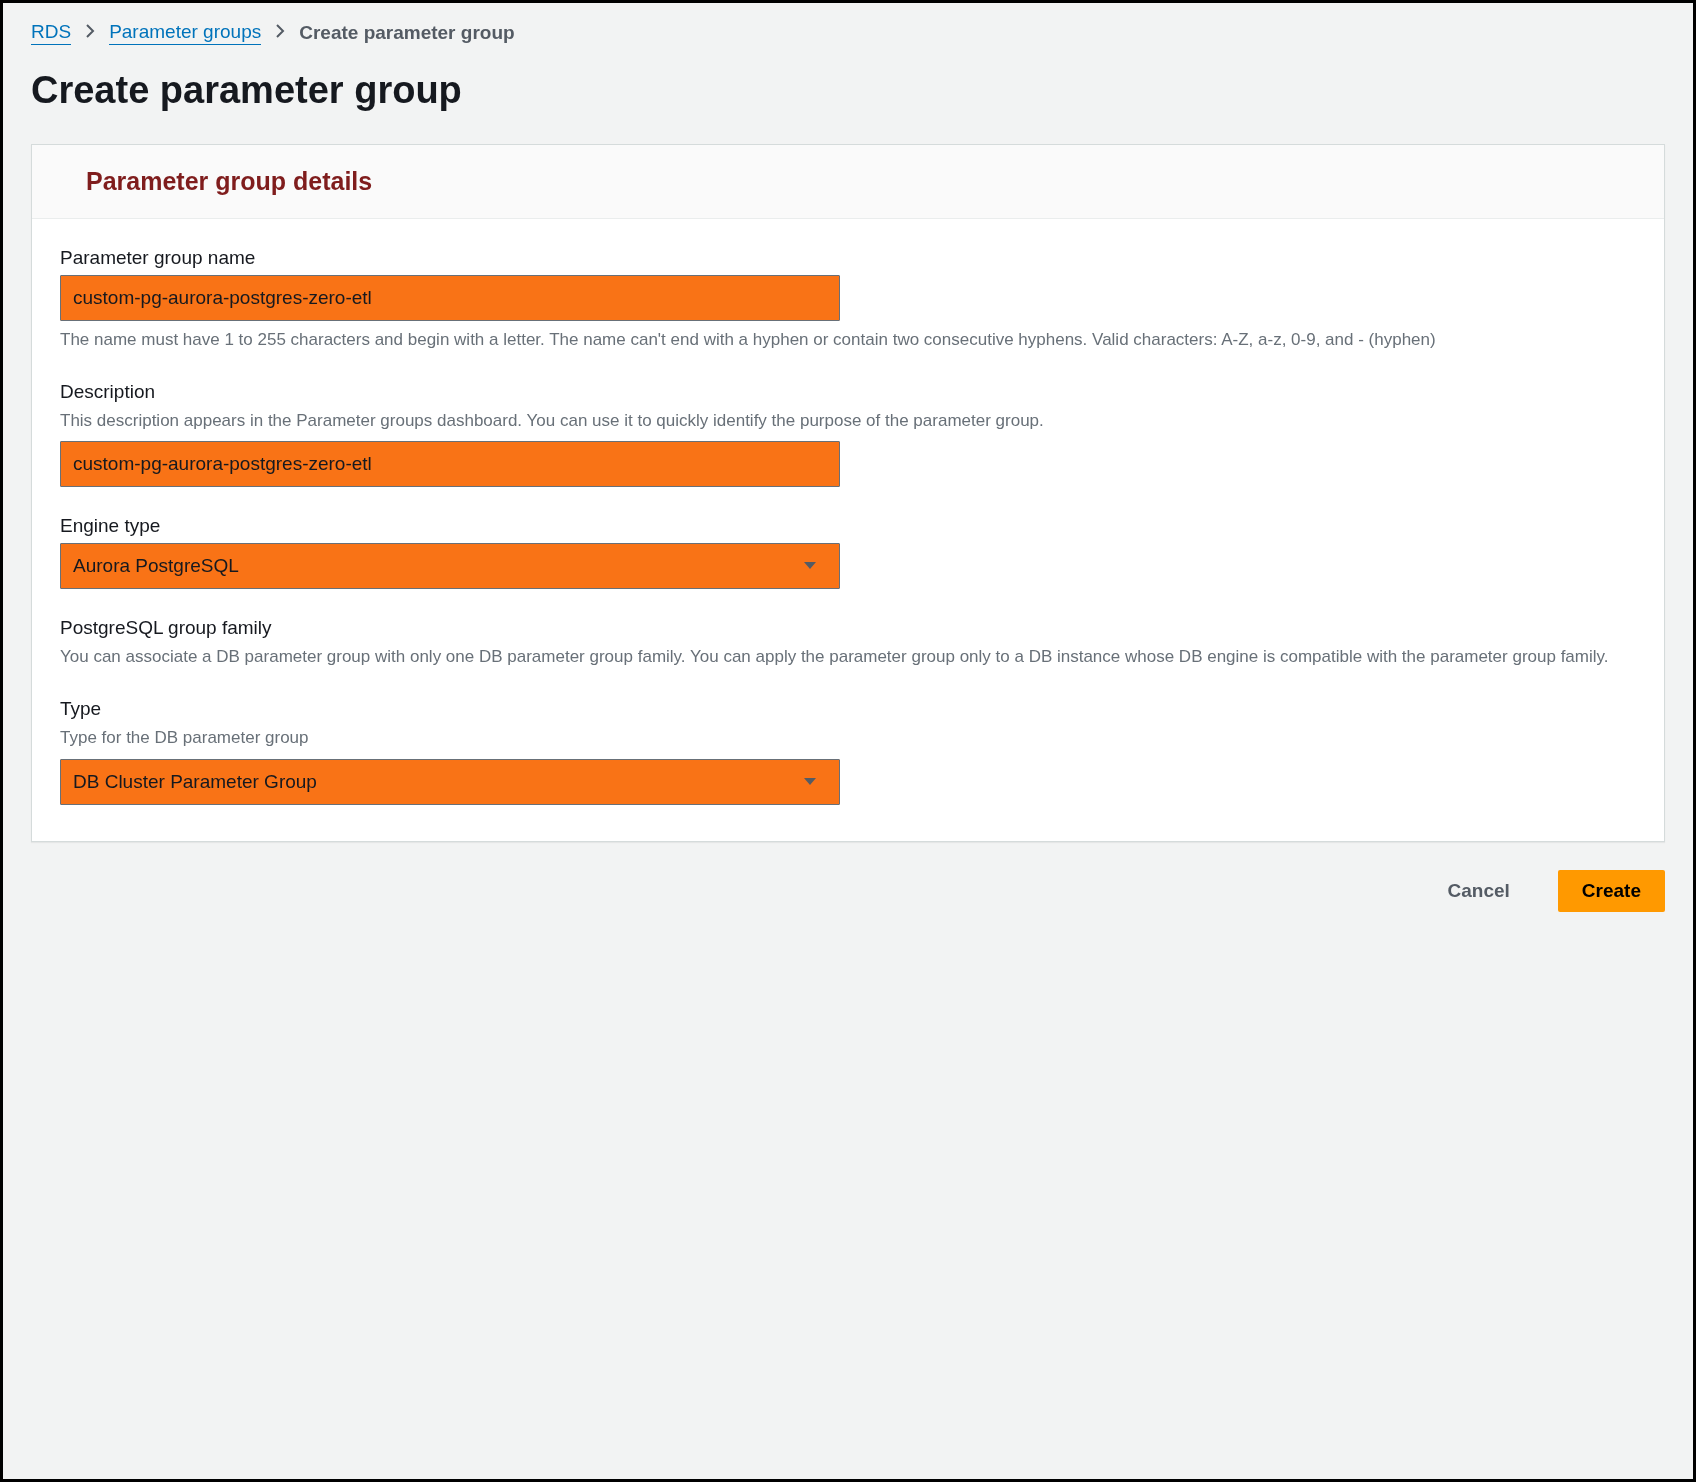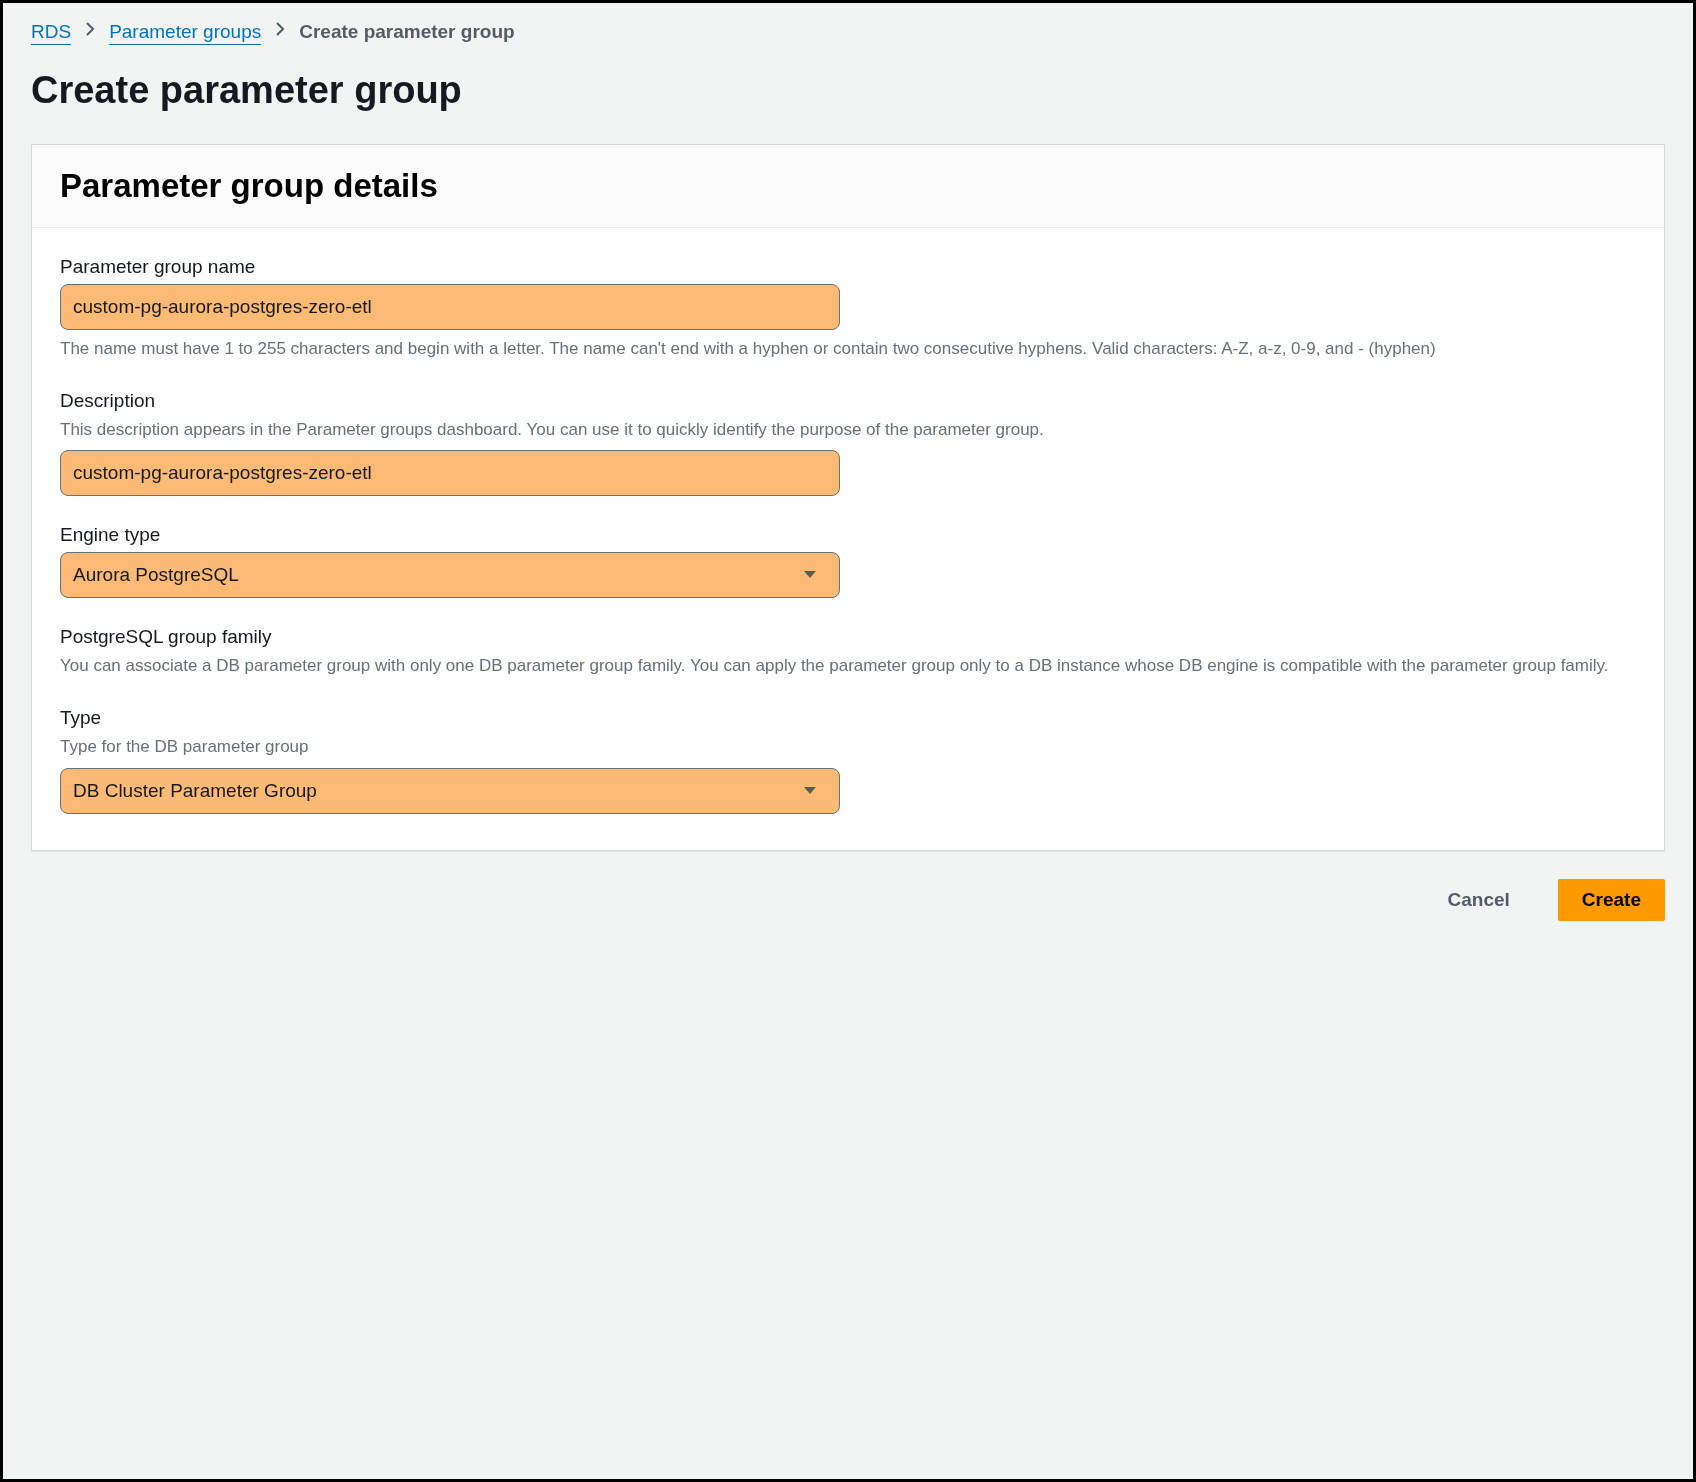--- a/index.html
+++ b/index.html
@@ -7,20 +7,21 @@
       font-family: "Amazon Ember", "Helvetica Neue", Arial, sans-serif;
       background: #f2f3f3;
       color: #16191f;
       border: 3px solid #000;
       padding: 18px 28px 34px 28px;
       min-height: 1482px;
       font-size: 19px;
     }
     .breadcrumb {
       display: flex;
+      align-items: center;
       gap: 14px;
       font-size: 19px;
       margin-bottom: 24px;
     }
     .breadcrumb a {
       color: #0073bb;
       text-decoration: none;
       border-bottom: 1px solid #0073bb;
       padding-bottom: 1px;
     }
@@ -43,23 +44,24 @@
       border: 1px solid #d5dbdb;
       box-shadow: 0 1px 1px rgba(0,0,0,0.05);
       margin-bottom: 28px;
     }
     .panel-header {
       padding: 22px 28px;
       border-bottom: 1px solid #eaeded;
       background: #fafafa;
     }
     .panel-header h2 {
-      font-size: 33px;
+      font-size: 25px;
       font-weight: 700;
-      color: #000000;
+      color: #7f1d1d;
+      margin-left: 26px;
     }
     .panel-body {
       padding: 28px 28px 36px 28px;
     }
     .field {
       margin-bottom: 28px;
     }
     .field:last-child { margin-bottom: 0; }
     .field-label {
       display: block;
@@ -80,23 +82,23 @@
       line-height: 1.45;
       margin-bottom: 8px;
     }
     input[type="text"], .select {
       width: 780px;
       max-width: 100%;
       height: 46px;
       padding: 8px 12px;
       font-size: 19px;
       color: #16191f;
-      background: #fdba74;
+      background: #f97316;
       border: 1px solid #687078;
-      border-radius: 8px;
+      border-radius: 1px;
       font-family: inherit;
     }
     .select {
       display: flex;
       align-items: center;
       justify-content: space-between;
       cursor: pointer;
       padding-right: 22px;
     }
     .select-caret {

